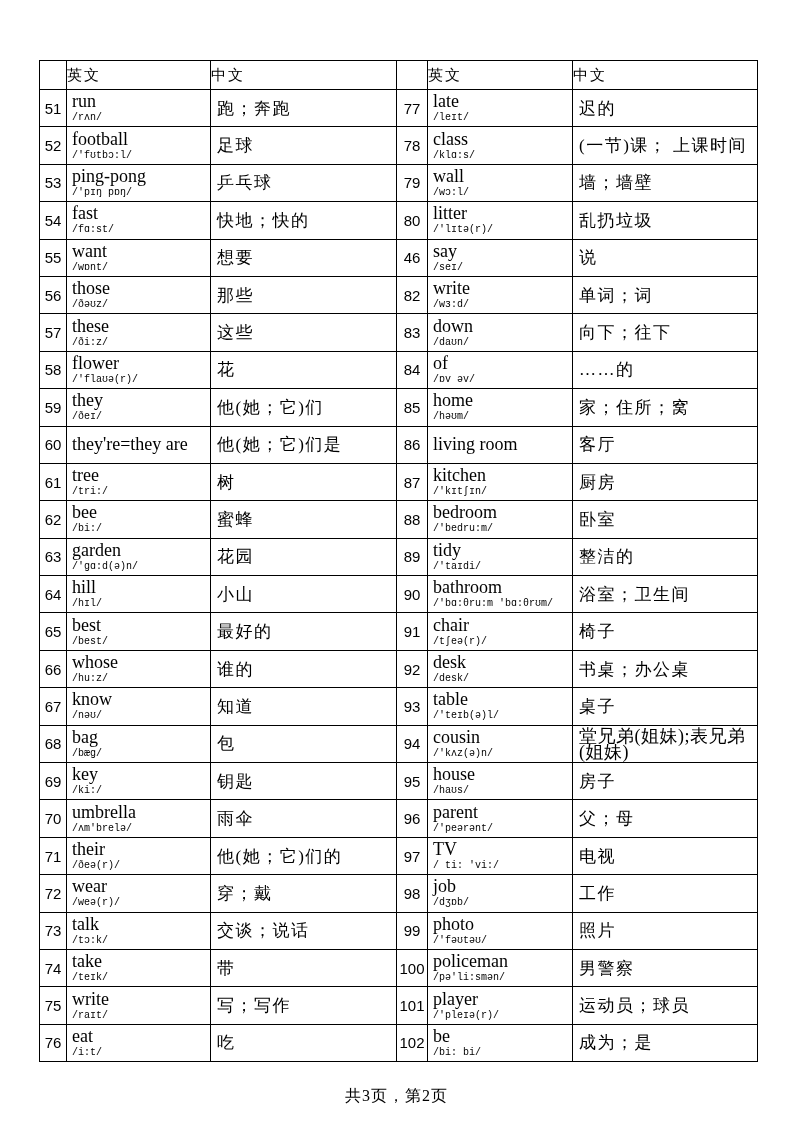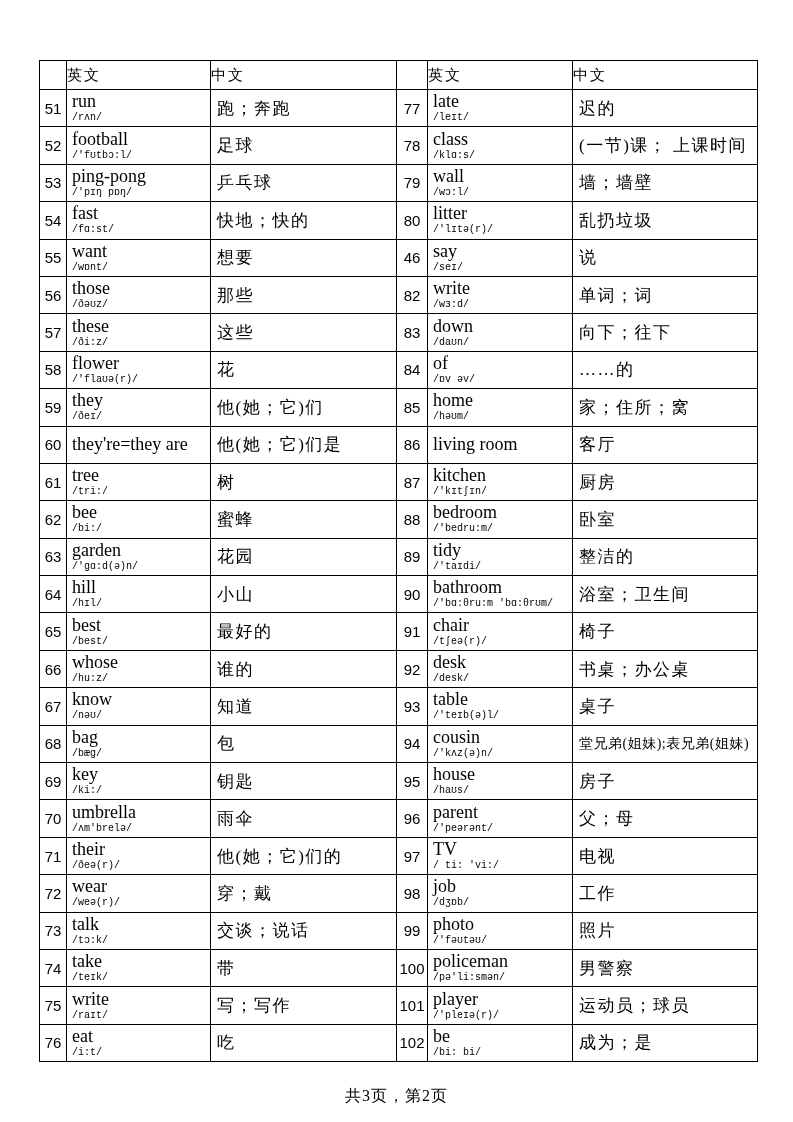--- a/index.html
+++ b/index.html
@@ -51,21 +51,21 @@
     white-space:nowrap;
     letter-spacing:0px;
   }
   td.chi {
     font-size:17px;
     letter-spacing:1.5px;
     padding:1px 2px 1px 6px;
     line-height:19px;
   }
   td.chi.small {
-    font-size:14px;
+    font-size:18px;
     letter-spacing:0.5px;
     line-height:16px;
   }
   .page-footer {
     position:absolute;
     left:0; right:0;
     top:1086px;
     text-align:center;
     font-size:16px;
     letter-spacing:1px;

